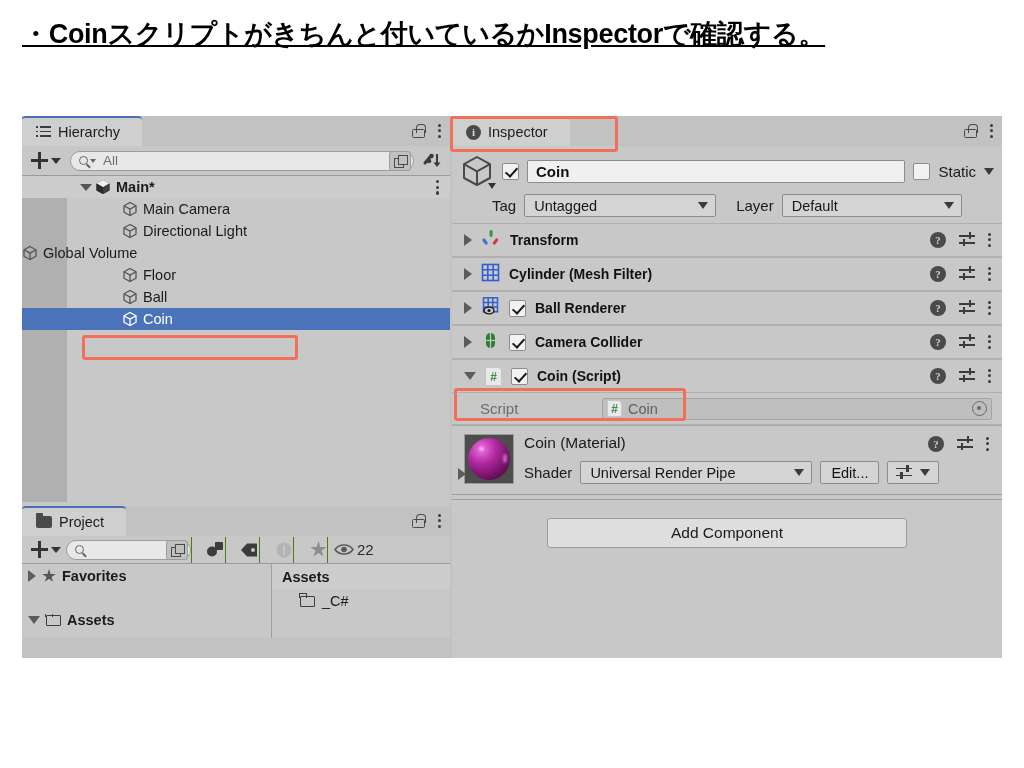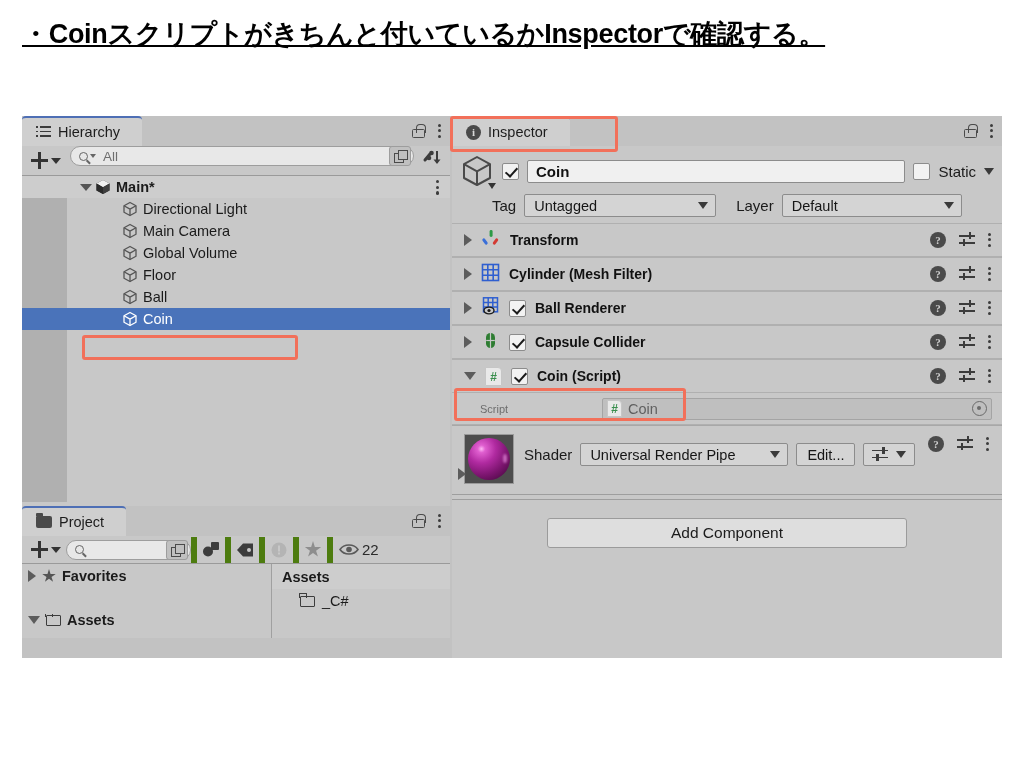--- a/index.html
+++ b/index.html
@@ -92,21 +92,21 @@
     border-radius: 1px 2px 2px 2px; position: relative;
   }
   .folder-solid::before{
     content:""; position:absolute; left:0; top:-3px;
     width: 7px; height: 3px; background:#4a4a4a; border-radius: 1px 1px 0 0;
   }
 
   
   #hierarchy { left: 0; top: 0; width: 428px; height: 408px; }
   .h-toolbar {
-    height: 30px; background: #c8c8c8; display: flex; 
+    height: 30px; background: #c8c8c8; display: flex; align-items: center;
     padding: 0 4px; gap: 4px; border-bottom: 1px solid #9a9a9a;
   }
   .plus-btn { display: flex; align-items: center; gap: 3px; padding: 0 5px; cursor: default; }
   .plus-glyph { position: relative; width: 17px; height: 17px; }
   .plus-glyph::before{content:"";position:absolute;left:0;top:7.2px;width:17px;height:2.6px;background:#333;}
   .plus-glyph::after{content:"";position:absolute;left:7.2px;top:0;width:2.6px;height:17px;background:#333;}
   .caret-down { width:0;height:0;border-left:5px solid transparent;border-right:5px solid transparent;border-top:6px solid #333; }
   .searchfield {
     flex: 1; height: 20px; background: #e8e8e8; border: 1px solid #9d9d9d;
     border-radius: 10px; display: flex; align-items: center; padding: 0 2px 0 8px;
@@ -149,22 +149,22 @@
   .go-cube { width: 16px; height: 16px; flex: none; margin-right: 5px; }
   .row-kebab { position: absolute; right: 10px; top: 4px; }
 
   
   #project { left: 0; top: 390px; width: 428px; height: 132px; }
   .p-toolbar {
     height: 28px; background: #c8c8c8; display: flex; align-items: center;
     padding: 0 0 0 4px; border-bottom: 1px solid #9a9a9a;
   }
   .p-icon-btn {
-    width: 34px; height: 26px; display: flex; align-items: center; justify-content: center;
-    border-left: 6px solid #4d7c0f; flex: none;
+    width: 34px; height: 26px; display: flex; align-items: center; justify-content: flex-end;
+    border-left: 1px solid #4d7c0f; flex: none;
   }
   .p-body { display: flex; height: 74px; }
   .p-left { width: 250px; background: #c8c8c8; border-right: 1px solid #a0a0a0; }
   .p-right { flex: 1; background: #c8c8c8; }
   .p-row { height: 24px; display: flex; align-items: center; font-size: 14.5px; color: #1b1b1b; }
   .p-head { height: 25px; display:flex; align-items:center; font-size: 14.5px; font-weight: bold; color:#1b1b1b; padding-left: 10px; background:#cdcdcd; }
   .star {
     width: 14px; height: 14px; flex: none;
     background: #555;
     clip-path: polygon(50% 0%, 61% 35%, 98% 35%, 68% 57%, 79% 91%, 50% 70%, 21% 91%, 32% 57%, 2% 35%, 39% 35%);
@@ -228,21 +228,21 @@
   .preset-icon i:nth-child(1){ top:2px; }
   .preset-icon i:nth-child(2){ top:9px; }
   .preset-icon b { position:absolute; width:2.4px; height:7px; background:#3c3c3c; }
   .preset-icon b:nth-child(3){ left:10px; top:-1px; }
   .preset-icon b:nth-child(4){ left:4px; top:6px; }
 
   .script-row {
     height: 32px; display: flex; align-items: center; padding: 0 10px 0 0;
     background: #c8c8c8; border-bottom: 1px solid #b0b0b0;
   }
-  .script-lbl { width: 150px; padding-left: 28px; font-size: 11px; color: #6d6d6d; }
+  .script-lbl { width: 150px; padding-left: 28px; font-size: 15px; color: #6d6d6d; }
   .obj-field {
     flex: 1; height: 22px; background: #bfbfbf; border: 1px solid #a4a4a4;
     border-radius: 2px; display: flex; align-items: center; gap: 6px;
     padding: 0 4px 0 4px; font-size: 14.5px; color: #5f5f5f;
   }
   .cs-icon {
     width: 15px; height: 17px; background: #e9e9e9; border: 1px solid #c6c6c6;
     border-radius: 1px 4px 1px 1px; color: #3a8f4e; font-size: 12px; font-weight: bold;
     line-height: 16px; text-align: center; flex: none;
   }
@@ -375,32 +375,32 @@
         </div>
 
         <div>
           <div class="h-row" style="padding-left:100px;">
             <span class="go-cube">
               <svg width="16" height="16" viewBox="0 0 16 16" aria-hidden="true">
                 <path d="M8 1.5 L14 4.8 L14 11.2 L8 14.5 L2 11.2 L2 4.8 Z" fill="none" stroke="#555" stroke-width="1.3" stroke-linejoin="round"></path>
                 <path d="M2 4.8 L8 8.1 L14 4.8 M8 8.1 L8 14.5" fill="none" stroke="#555" stroke-width="1.3" stroke-linejoin="round"></path>
               </svg>
             </span>
-            <span>Directional Light</span>
+            <span>Main Camera</span>
           </div>
           <div class="h-row" style="padding-left:100px;">
             <span class="go-cube">
               <svg width="16" height="16" viewBox="0 0 16 16" aria-hidden="true">
                 <path d="M8 1.5 L14 4.8 L14 11.2 L8 14.5 L2 11.2 L2 4.8 Z" fill="none" stroke="#555" stroke-width="1.3" stroke-linejoin="round"></path>
                 <path d="M2 4.8 L8 8.1 L14 4.8 M8 8.1 L8 14.5" fill="none" stroke="#555" stroke-width="1.3" stroke-linejoin="round"></path>
               </svg>
             </span>
-            <span>Main Camera</span>
-          </div>
-          <div class="h-row" style="padding-left:100px;">
+            <span>Directional Light</span>
+          </div>
+          <div class="h-row" style="">
             <span class="go-cube">
               <svg width="16" height="16" viewBox="0 0 16 16" aria-hidden="true">
                 <path d="M8 1.5 L14 4.8 L14 11.2 L8 14.5 L2 11.2 L2 4.8 Z" fill="none" stroke="#555" stroke-width="1.3" stroke-linejoin="round"></path>
                 <path d="M2 4.8 L8 8.1 L14 4.8 M8 8.1 L8 14.5" fill="none" stroke="#555" stroke-width="1.3" stroke-linejoin="round"></path>
               </svg>
             </span>
             <span>Global Volume</span>
           </div>
           <div class="h-row" style="padding-left:100px;">
             <span class="go-cube">
@@ -644,21 +644,21 @@
           <div class="comp-row">
             <span class="comp-tri-r"></span>
             <span>
               <svg width="19" height="19" viewBox="0 0 19 19" aria-hidden="true">
                 <rect x="5" y="2" width="9" height="15" rx="4.5" fill="#2e7d32"></rect>
                 <path d="M9.5 2 V17" stroke="#c8c8c8" stroke-width="1.2"></path>
                 <path d="M5.2 9.5 H13.8" stroke="#c8c8c8" stroke-width="1.2"></path>
               </svg>
             </span>
             <span class="chk on"></span>
-            <span class="comp-title">Capsule Collider</span>
+            <span class="comp-title">Camera Collider</span>
             <span class="comp-right">
               <span class="help-circle">?</span>
               <span class="preset-icon">
                   <i></i>
                   <i></i>
                   <b></b>
                   <b></b>
                 </span>
               <span class="kebab">
                   <i></i>
@@ -699,23 +699,24 @@
           </span>
         </div>
 
         <div class="mat-block">
           <span class="mat-expand-tri"></span>
           <div class="mat-inner">
             <span class="mat-preview">
               <span class="sphere"></span>
             </span>
             <div style="flex:1;">
+              <div class="mat-title">Coin (Material)</div>
               <div class="mat-row2">
                 <span class="fld-lbl">Shader</span>
-                <span class="dropdown" style="width:208px;">
+                <span class="dropdown" style="width:232px;">
                   <span style="overflow:hidden;white-space:nowrap;">Universal Render Pipe</span>
                   <span class="drop-caret"></span>
                 </span>
                 <span class="btn">Edit...</span>
                 <span class="btn" style="gap:9px;padding:0 8px;">
                   <span class="preset-icon" style="width:15px;">
                       <i></i>
                       <i></i>
                       <b></b>
                       <b></b>

